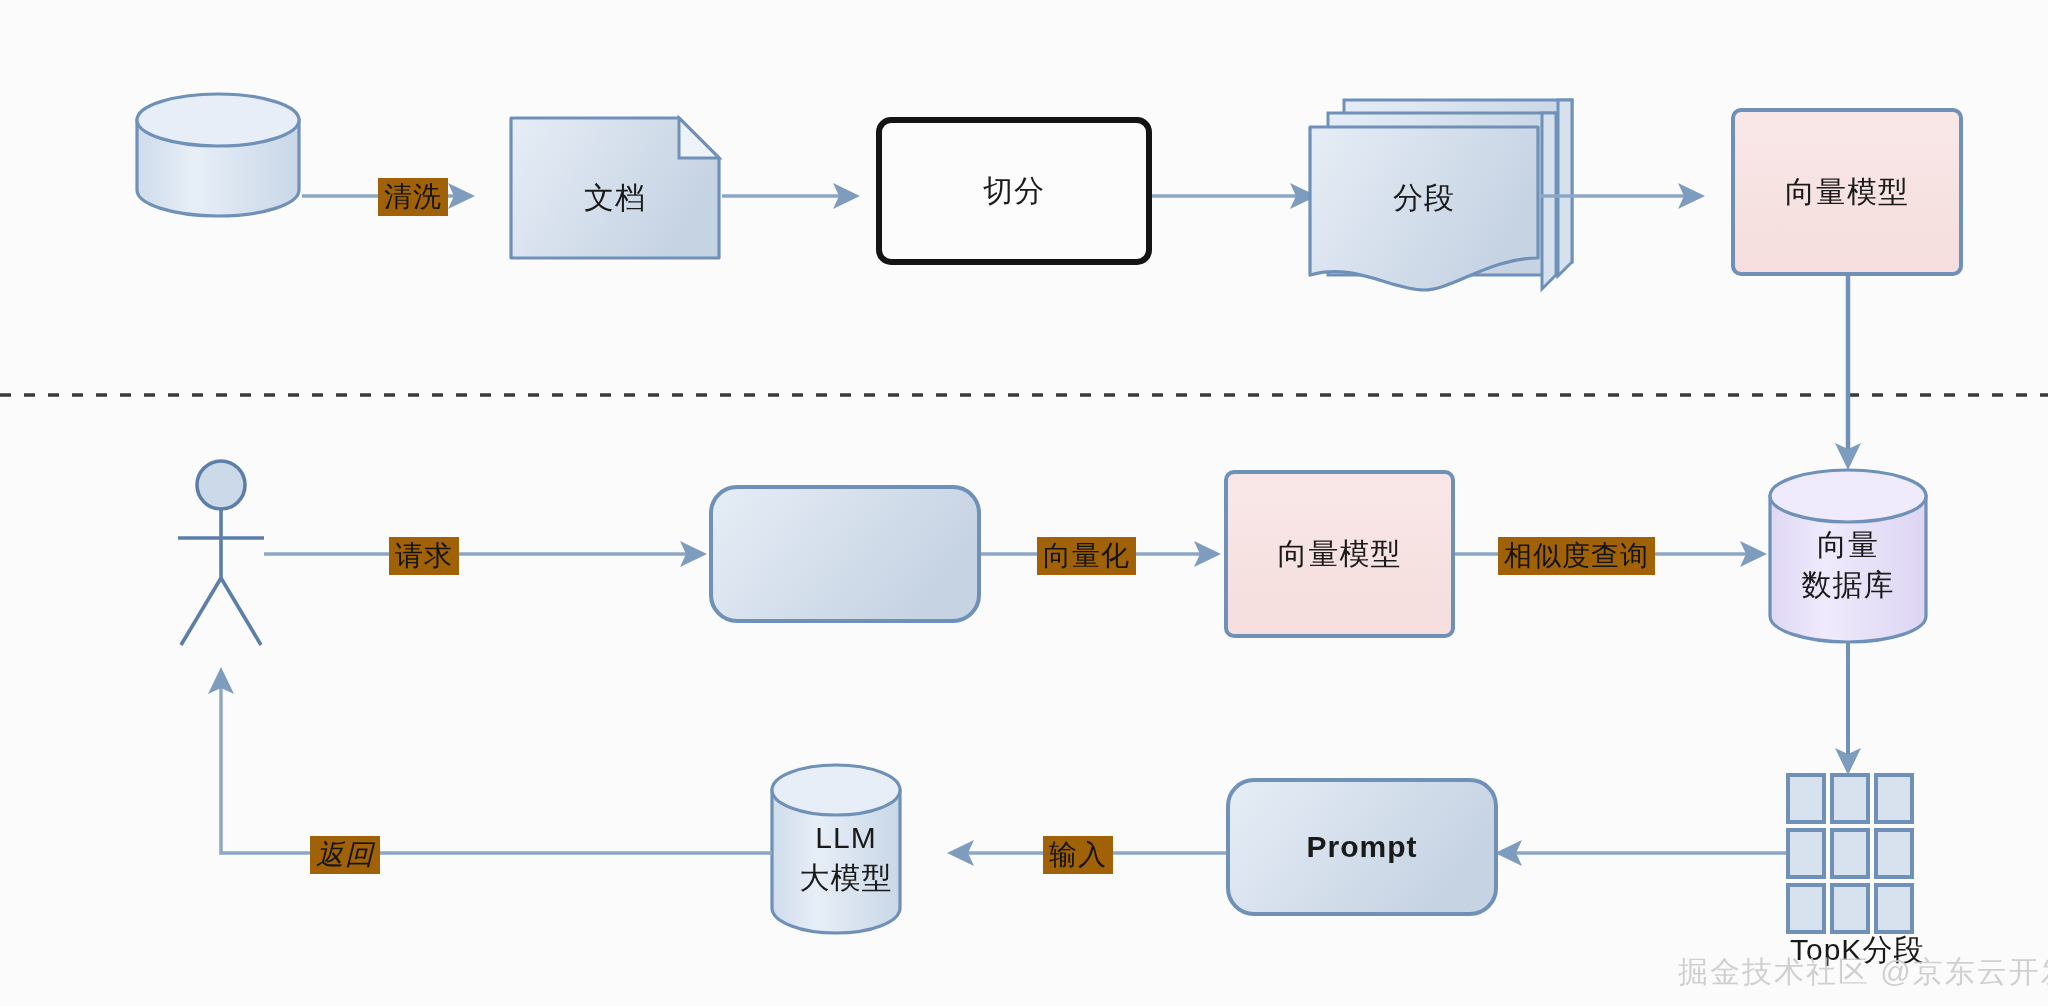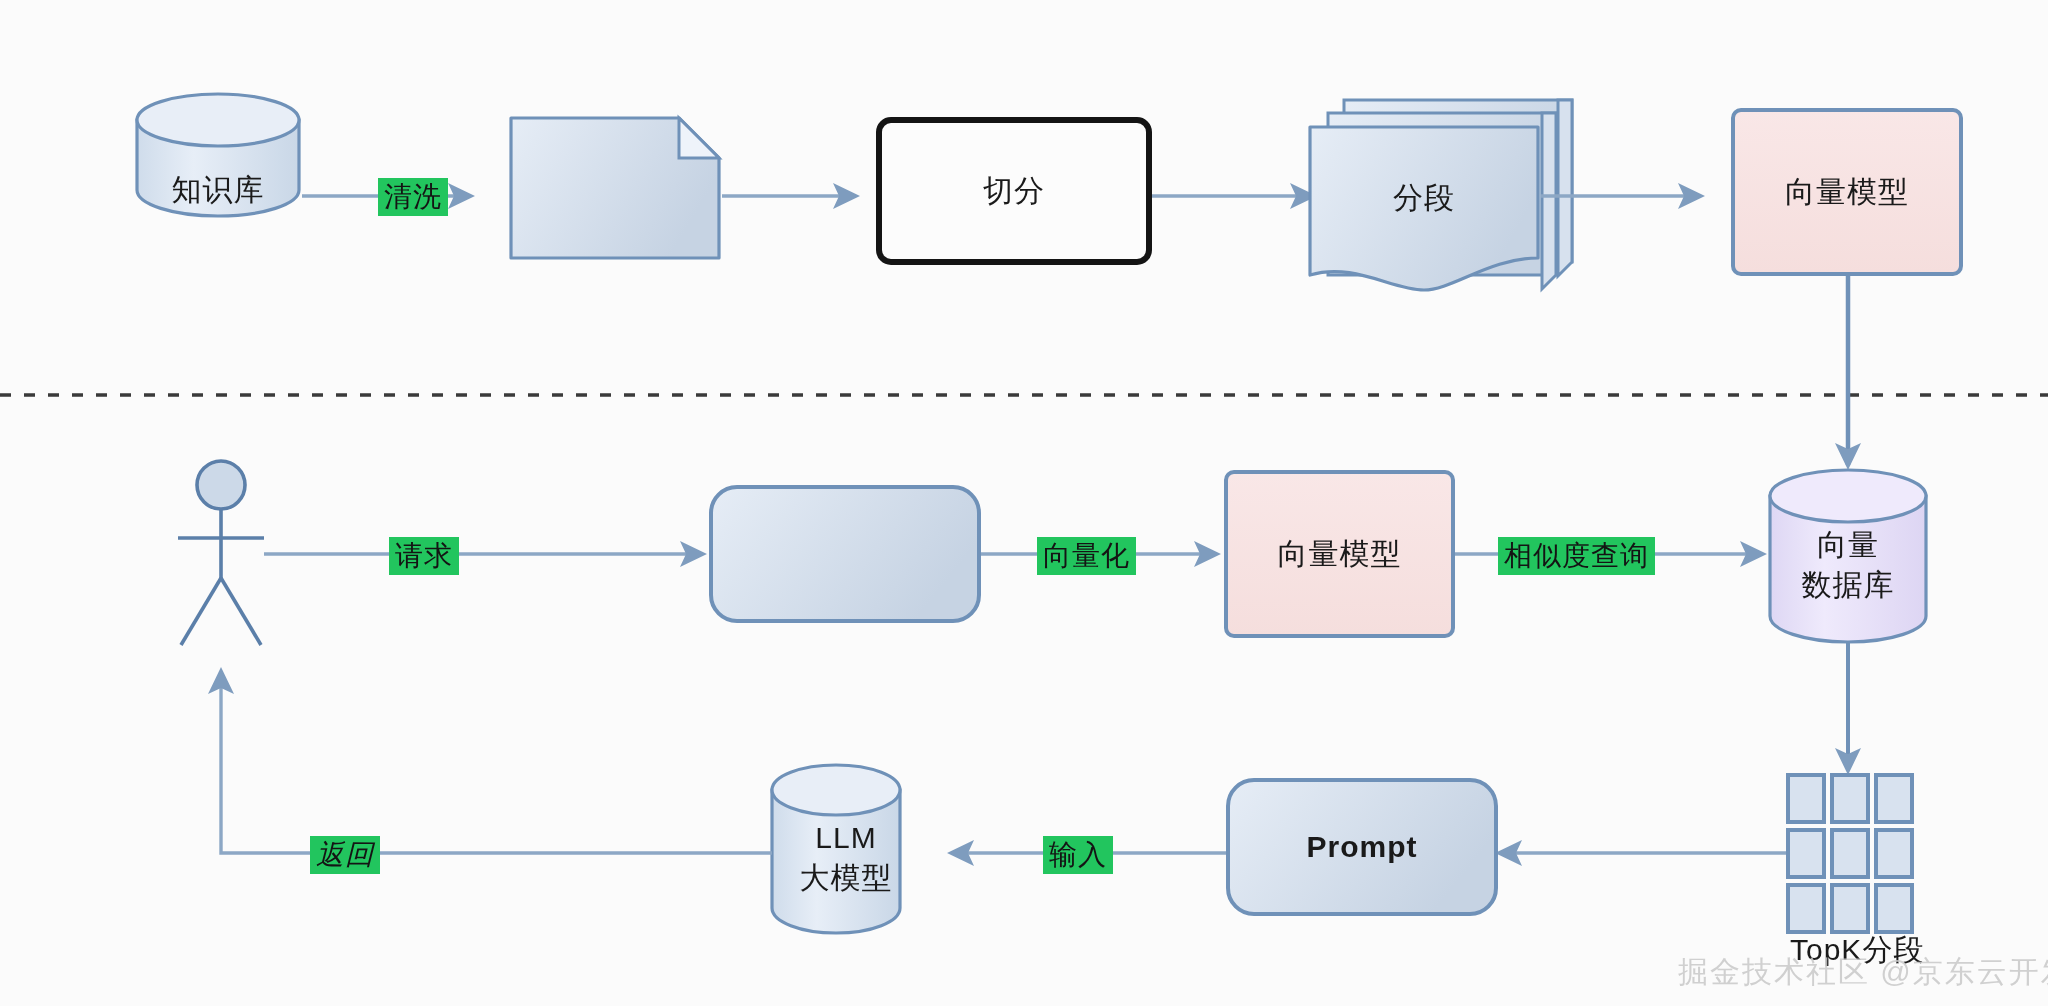--- a/index.html
+++ b/index.html
@@ -24,21 +24,21 @@
     letter-spacing:1px;
     pointer-events:none;
     text-align:center;
     line-height:1.35;
   }
   .edge-label{
     position:absolute;
     color:#141414;
     font-size:28px;
     letter-spacing:1px;
-    background:#22c55e;
+    background:#a16207;
     padding:0 6px;
     white-space:nowrap;
   }
   .caption{
     position:absolute;
     color:#1a1a1a;
     font-size:30px;
     letter-spacing:1px;
     white-space:nowrap;
   }
@@ -209,24 +209,24 @@
     <g>
       <path d="M772,790 L772,908 A64,25 0 0 0 900,908 L900,790 Z" fill="url(#gradCyl)" stroke="#6f91b8" stroke-width="3.2"></path>
       <ellipse cx="836" cy="790" rx="64" ry="25" fill="#e8eef7" stroke="#6f91b8" stroke-width="3.2"></ellipse>
     </g>
 
     <g>
       <path d="M772,853 L221,853 L221,672" fill="none" stroke="#8ca7c5" stroke-width="3.4" marker-end="url(#arrowBlueBig)"></path>
     </g>
   </svg>
 
-  <div class="node-label" style="left:137px;top:150px;width:162px;height:80px;">
-    <span>知识库</span>
-  </div>
-
+
+  <div class="node-label" style="left:511px;top:158px;width:208px;height:80px;">
+    <span>文档</span>
+  </div>
 
   <div class="node-label" style="left:1310px;top:163px;width:228px;height:70px;">
     <span>分段</span>
   </div>
 
   <div class="node-label" style="left:879px;top:156px;width:270px;height:70px;">
     <span>切分</span>
   </div>
 
   <div class="node-label" style="left:1733px;top:157px;width:228px;height:70px;">

